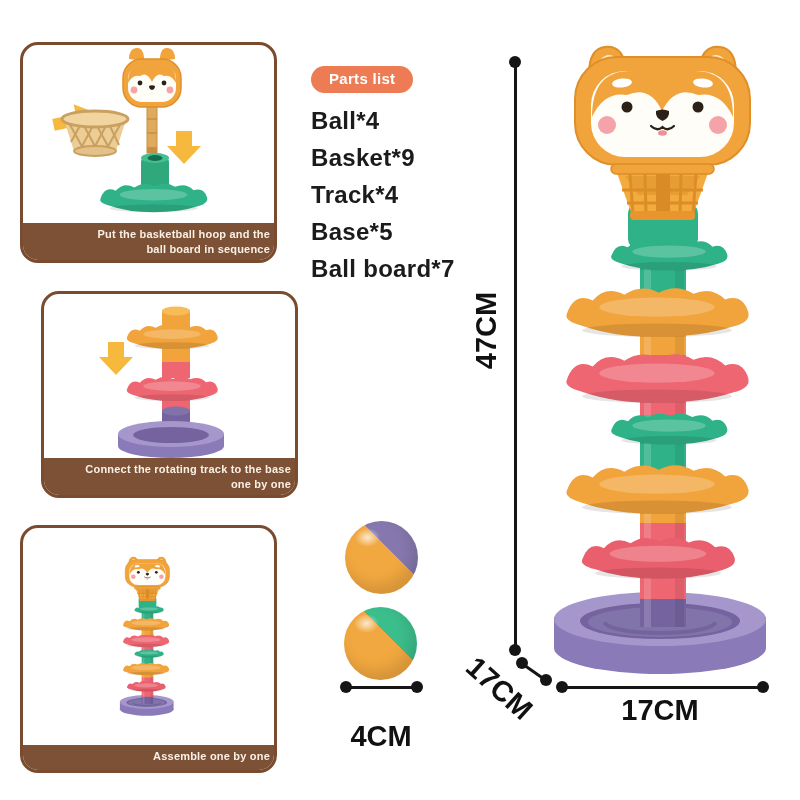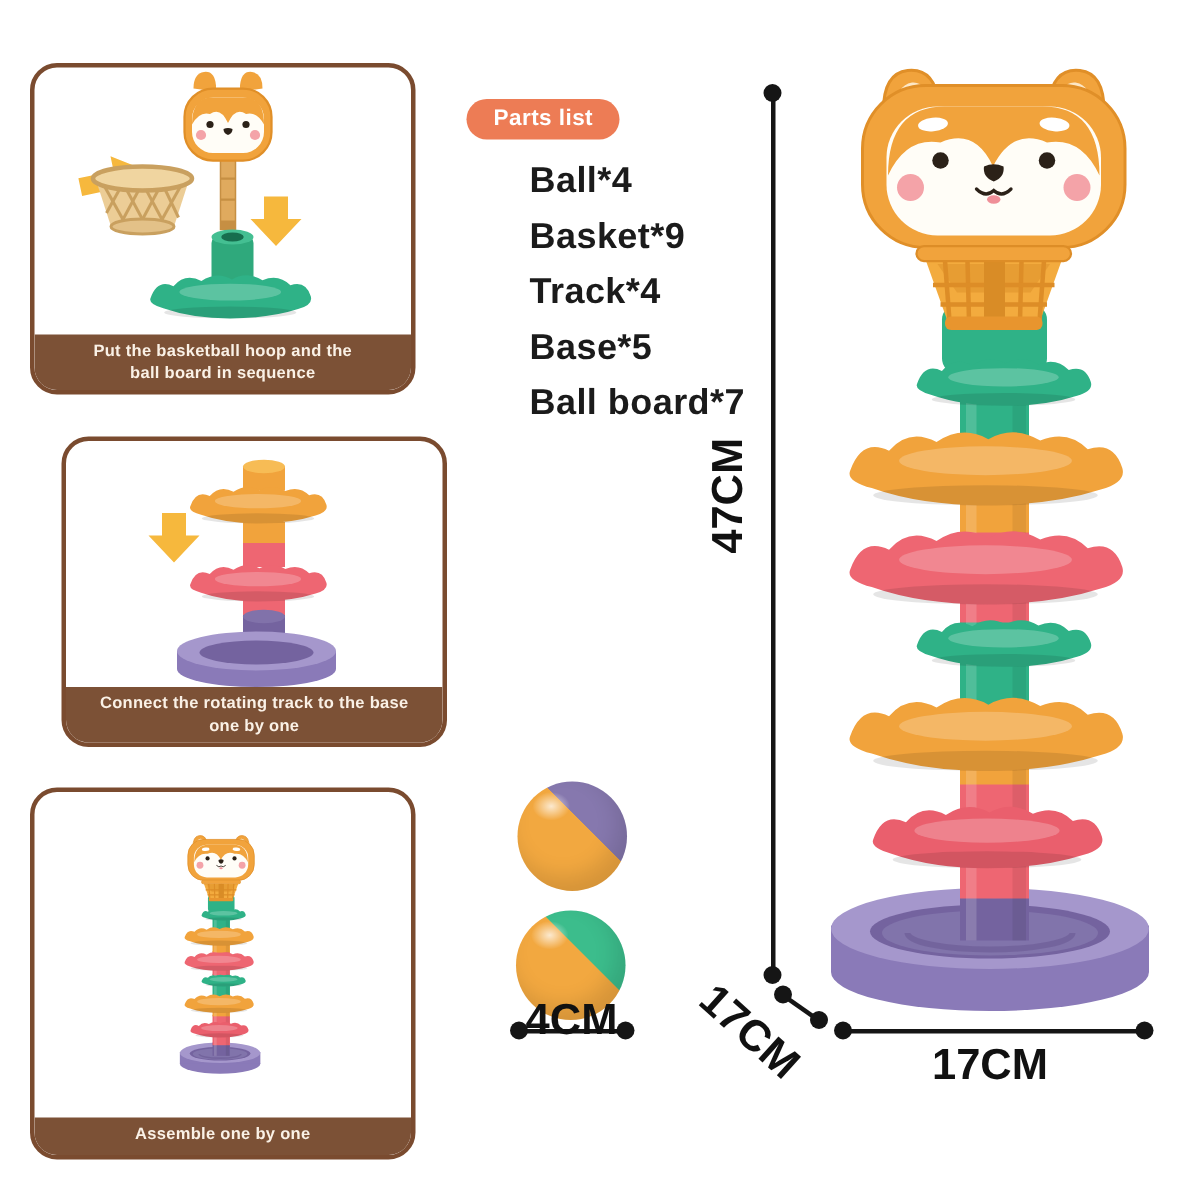--- a/index.html
+++ b/index.html
@@ -5,34 +5,34 @@
   html,body{margin:0;padding:0;background:#ffffff;}
   .canvas{position:relative;width:800px;height:800px;background:#ffffff;overflow:hidden;
           font-family:"Liberation Sans",sans-serif;}
 
   
   .step-panel{position:absolute;left:20px;width:257px;background:#fff;
               border:3px solid #7a4b2f;border-radius:18px;box-sizing:border-box;
               display:flex;flex-direction:column;overflow:hidden;}
   .step-panel .step-art{flex:1;position:relative;}
   .step-panel svg{display:block;width:100%;height:100%;}
-  .step-caption{background:#7c5136;color:#faf1e6;text-align:center;
+  .step-caption{background:#7c5136;color:#faf1e6;text-align:right;
                 font-size:11px;font-weight:bold;line-height:1.35;
                 padding:4px 4px 6px 4px;letter-spacing:.2px;}
   .step-caption span{display:block;}
   #panel1{top:42px;height:221px;}
   #panel2{top:291px;height:207px;margin-left:21px;}
   #panel3{top:525px;height:248px;}
 
   
   .parts{position:absolute;left:311px;top:66px;}
   .parts-badge{display:inline-block;background:#ed7c55;color:#ffffff;
                font-size:15px;font-weight:bold;padding:4px 18px 6px 18px;
                border-radius:19px;letter-spacing:.3px;}
-  .parts-items{margin-top:9px;margin-left:42px;}
+  .parts-items{margin-top:9px;}
   .part-item{font-size:24px;font-weight:bold;color:#1b1b1b;line-height:37px;
              letter-spacing:.3px;}
 
   
   .ball{position:absolute;width:73px;height:73px;border-radius:50%;
         box-shadow:inset -6px -9px 14px rgba(0,0,0,.12);}
   .ball::after{content:"";position:absolute;left:14%;top:10%;width:34%;height:26%;
         border-radius:50%;background:radial-gradient(closest-side,rgba(255,255,255,.75),rgba(255,255,255,0));}
   .ball--purple{left:345px;top:521px;
         background:linear-gradient(225deg,#8678ae 39%,#f2a840 39.5%);}
@@ -237,21 +237,21 @@
       <div class="part-item">Ball board*7</div>
     </div>
   </div>
 
   <div class="ball ball--purple"></div>
   <div class="ball ball--green"></div>
 
   <div class="dim-line" style="left:345px;top:686px;width:73px;height:3px;"></div>
   <div class="dot" style="left:340px;top:681px;"></div>
   <div class="dot" style="left:411px;top:681px;"></div>
-  <div class="dim-label" style="left:331px;top:664px;width:100px;">4CM</div>
+  <div class="dim-label" style="left:331px;top:720px;width:100px;">4CM</div>
 
   <svg class="tower-main" viewBox="0 0 260 640">
     <use href="#tower" width="260" height="640"></use>
   </svg>
 
   <div class="dim-line" style="left:514px;top:62px;width:2.5px;height:588px;"></div>
   <div class="dot" style="left:509px;top:56px;"></div>
   <div class="dot" style="left:509px;top:644px;"></div>
   <div class="dim-label" style="left:431px;top:314px;width:110px;transform:rotate(-90deg);">47CM</div>
 

